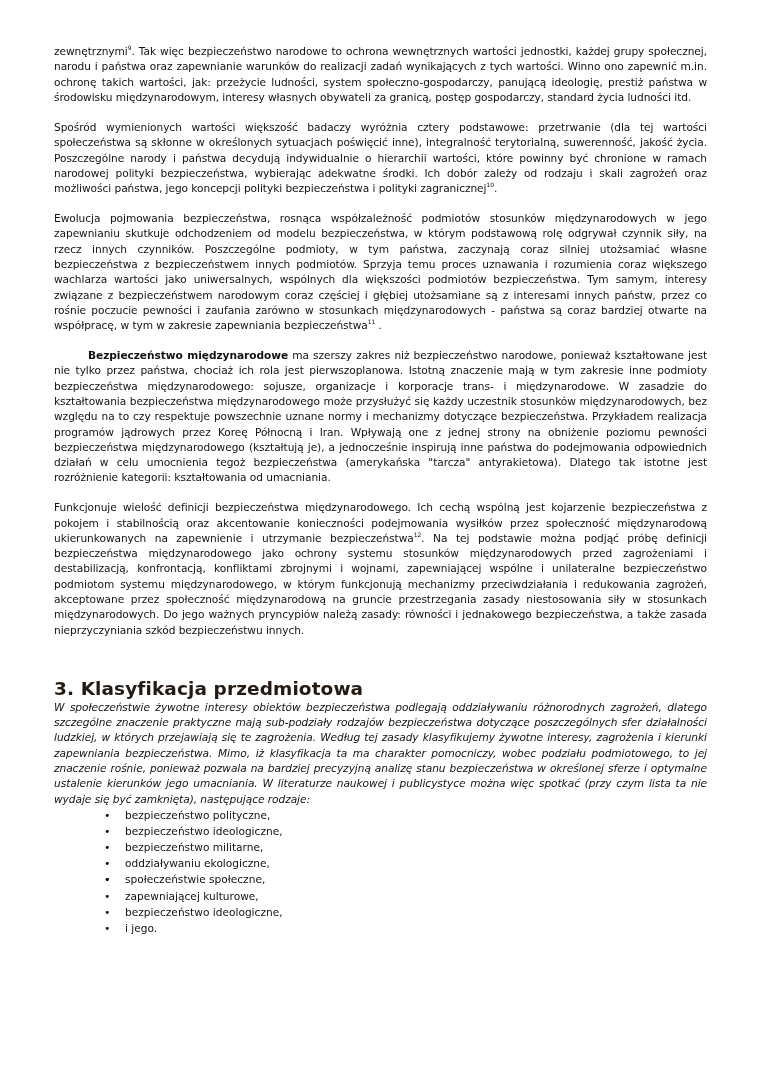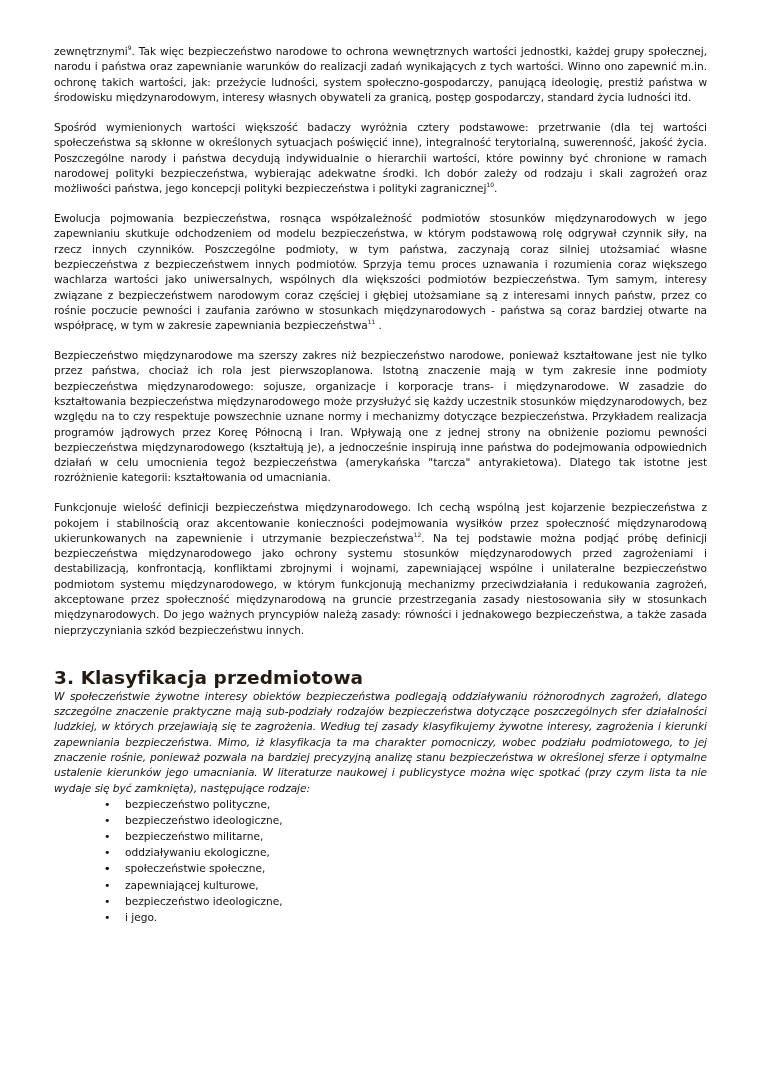--- a/index.html
+++ b/index.html
@@ -15,23 +15,23 @@
       margin: 0;
       font-size: 10.6px;
       line-height: 15.3px;
       text-align: justify;
       letter-spacing: -0.05px;
     }
     p.para + p.para { margin-top: 14.5px; }
     .p1 { }
     .p2 { margin-top: 15px !important; }
     .sup { font-size: 6px; vertical-align: super; line-height: 0; }
-    .bold { font-weight: normal; }
+    .bold { font-weight: bold; margin-left: 34px; }
     h2.section-heading {
-      margin: 29px 0 0 0;
+      margin: 40px 0 0 0;
       font-size: 18.5px;
       line-height: 22px;
       font-weight: bold;
       color: #231a14;
       letter-spacing: 0.1px;
     }
     .p6 { margin-top: 0 !important; font-style: italic; }
     ul.types-list {
       list-style: none;
       margin: 0; padding: 0;

